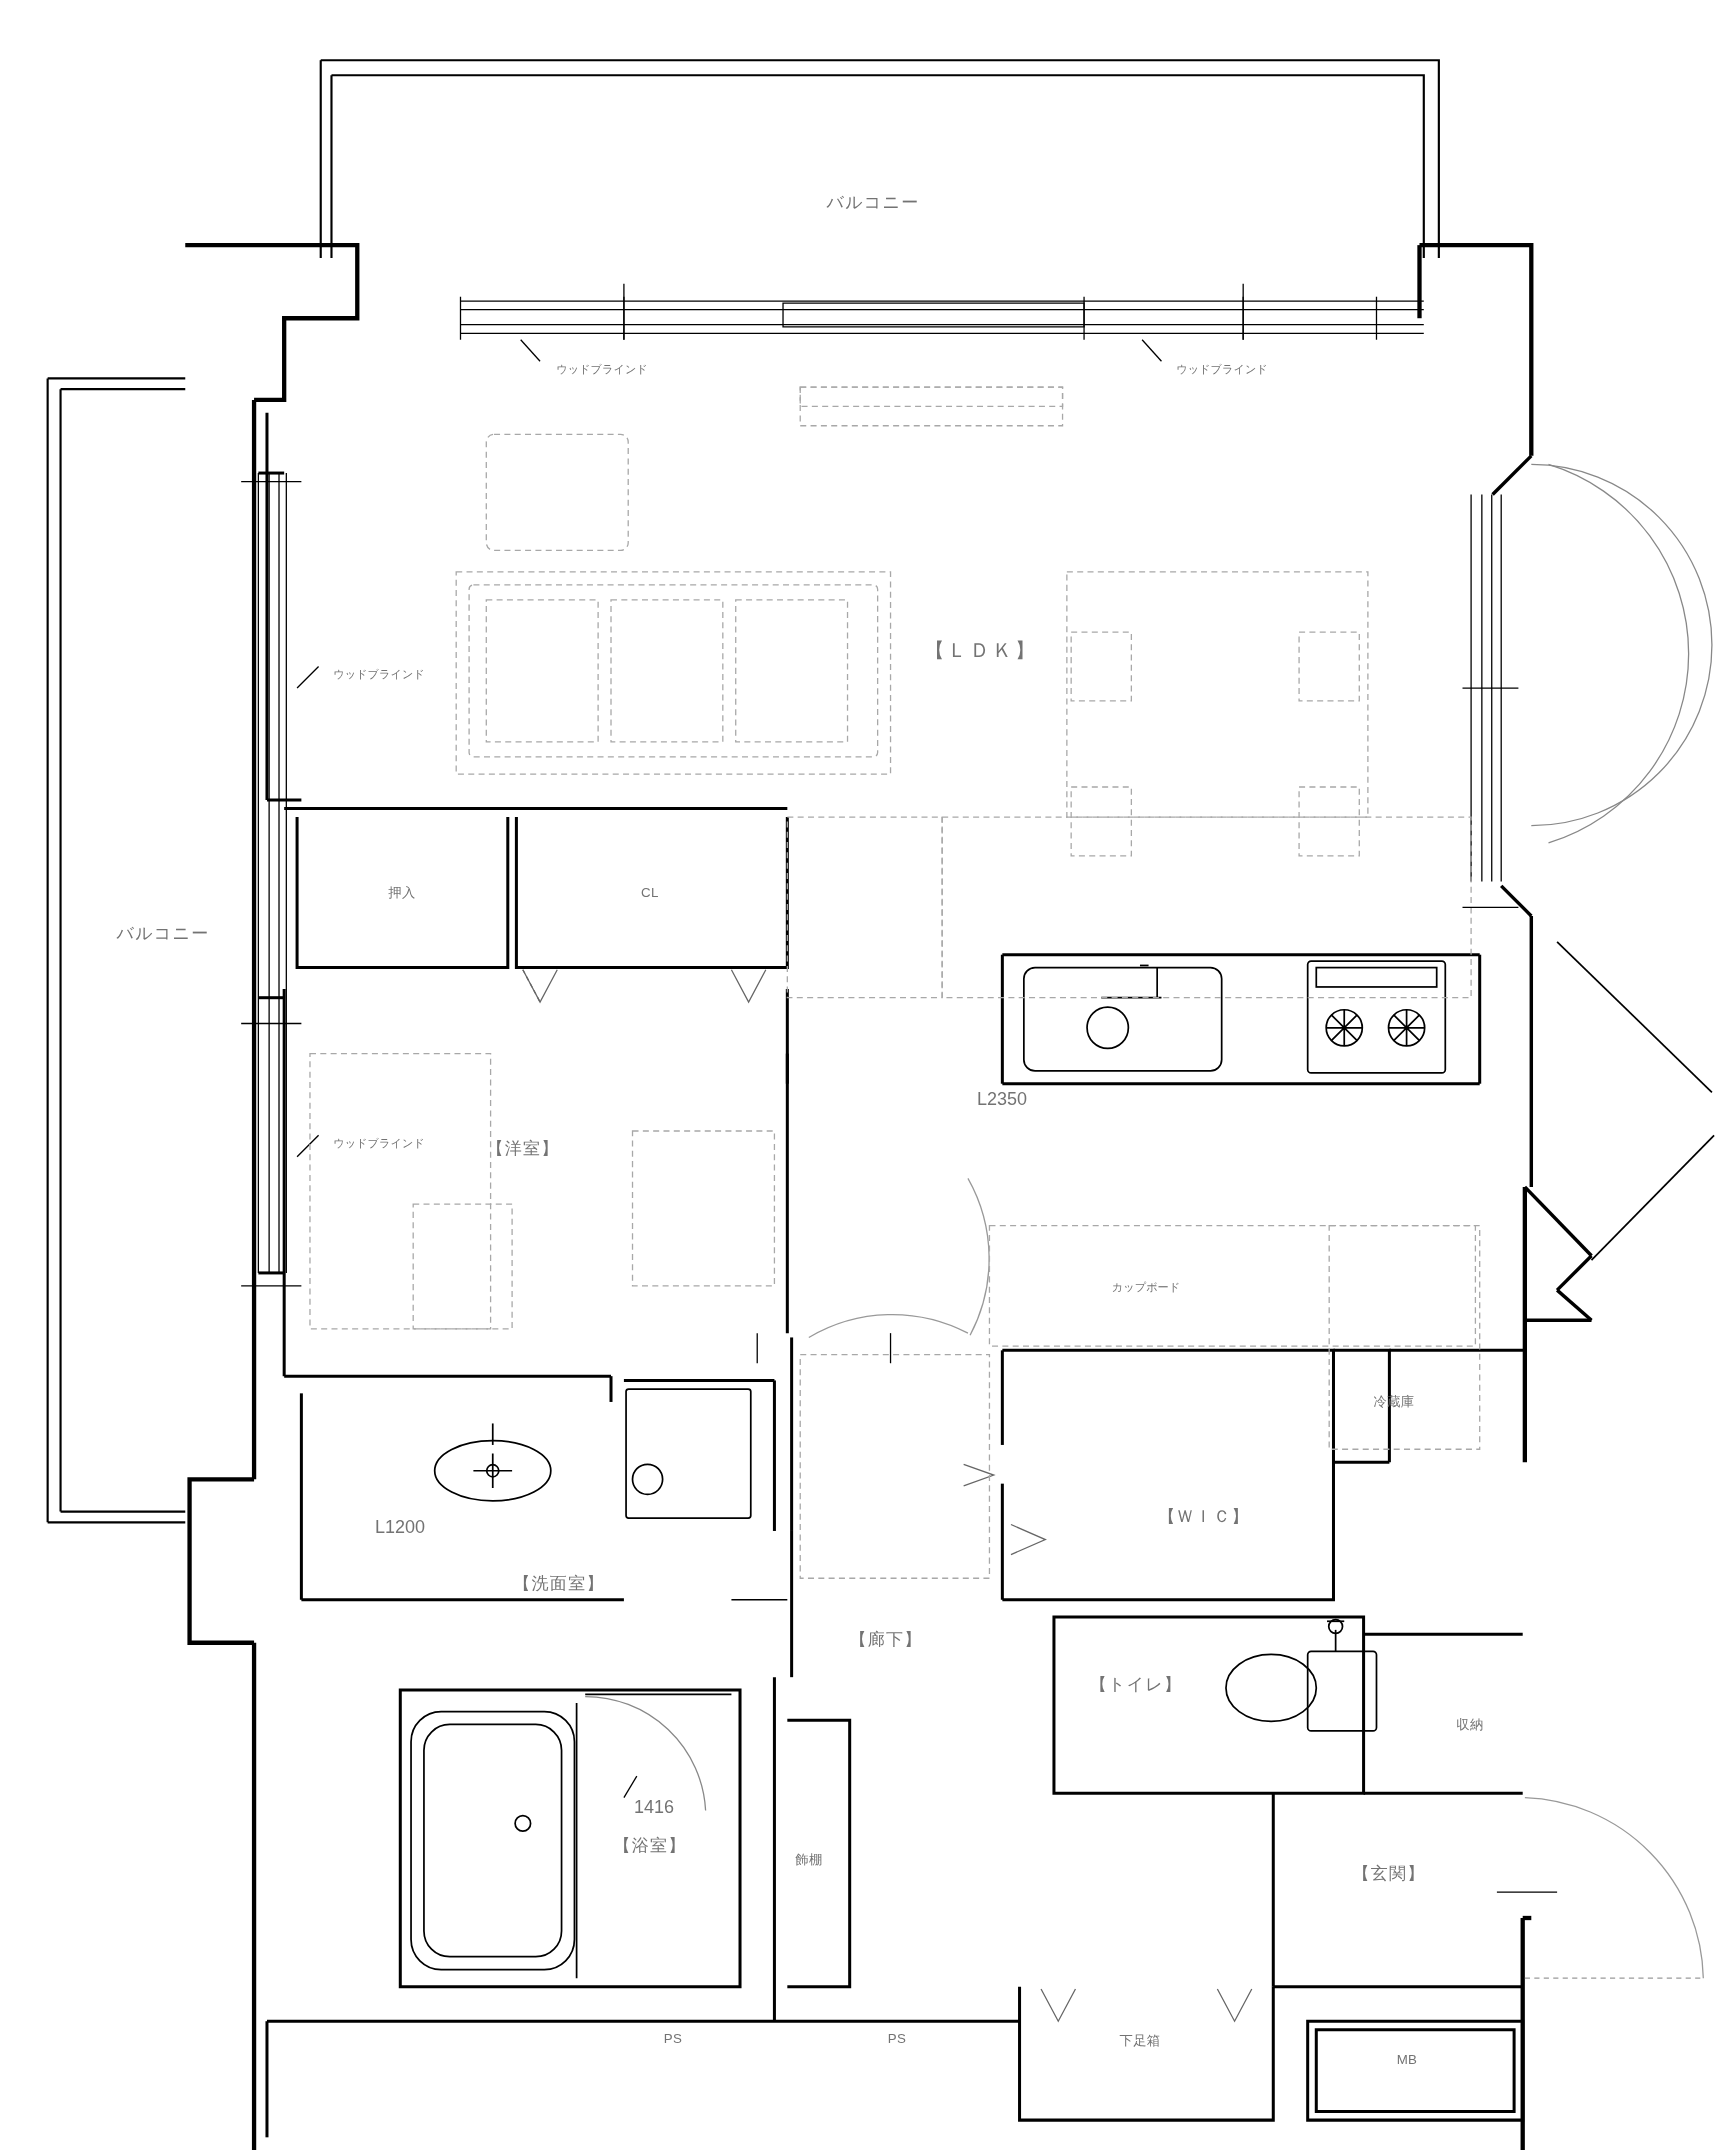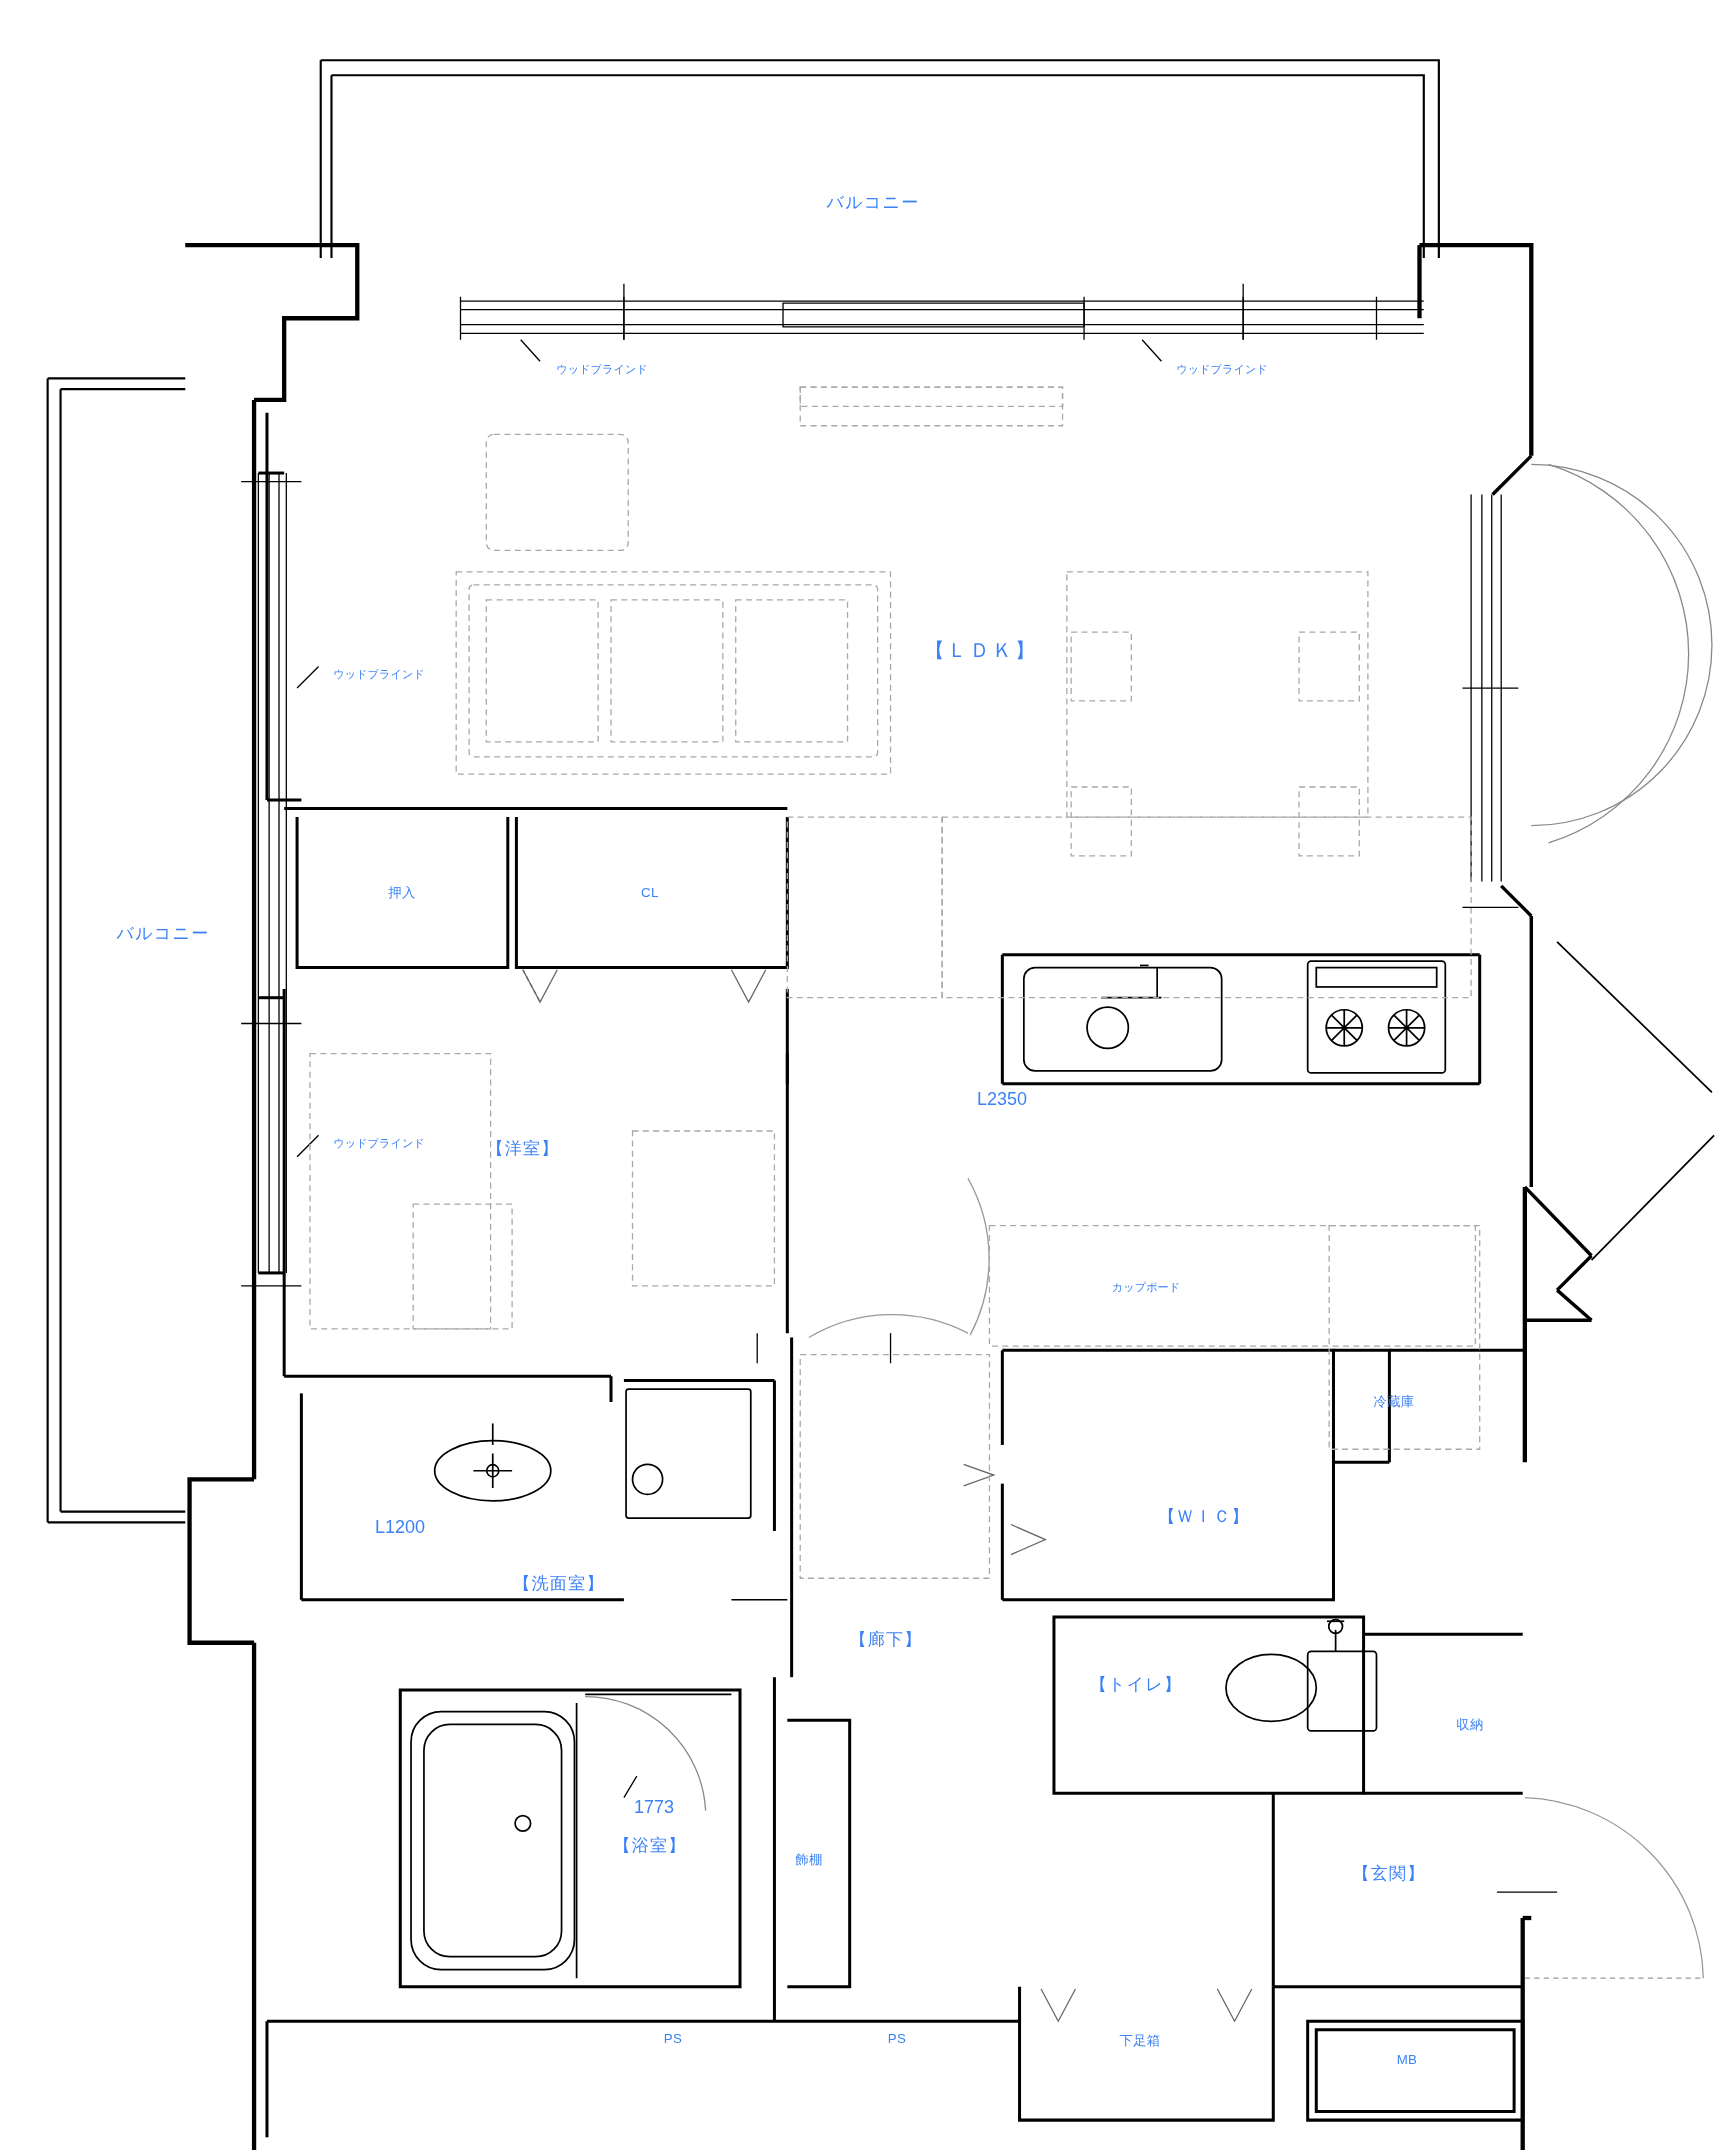--- a/index.html
+++ b/index.html
@@ -12,21 +12,21 @@
   }
   #plan {
     position: relative;
     width: 1717px;
     height: 2210px;
     background: #ffffff;
     overflow: hidden;
   }
   .lbl {
     position: absolute;
-    color: #3b82f6;
+    color: #737373;
     white-space: nowrap;
     line-height: 1;
   }
   .lbl-room {
     font-size: 17px;
     letter-spacing: 1.3px;
   }
   .lbl-ldk {
     font-size: 20px;
     letter-spacing: 2.6px;
@@ -339,16 +339,16 @@
   <div class="lbl lbl-room ctr" style="left:523px;top:1148px;">【洋室】</div>
   <div class="lbl lbl-room ctr" style="left:559px;top:1583px;">【洗面室】</div>
   <div class="lbl lbl-room ctr" style="left:650px;top:1845px;">【浴室】</div>
   <div class="lbl lbl-room ctr" style="left:886px;top:1639px;">【廊下】</div>
   <div class="lbl lbl-room ctr" style="left:1204px;top:1516px;">【ＷＩＣ】</div>
   <div class="lbl lbl-room ctr" style="left:1136px;top:1684px;">【トイレ】</div>
   <div class="lbl lbl-room ctr" style="left:1389px;top:1873px;">【玄関】</div>
 
   <div class="lbl lbl-dim ctr" style="left:1002px;top:1099px;">L2350</div>
   <div class="lbl lbl-dim ctr" style="left:400px;top:1527px;">L1200</div>
-  <div class="lbl lbl-dim ctr" style="left:654px;top:1807px;">1773</div>
+  <div class="lbl lbl-dim ctr" style="left:654px;top:1807px;">1416</div>
 
 </div>
 
 
 </body></html>

